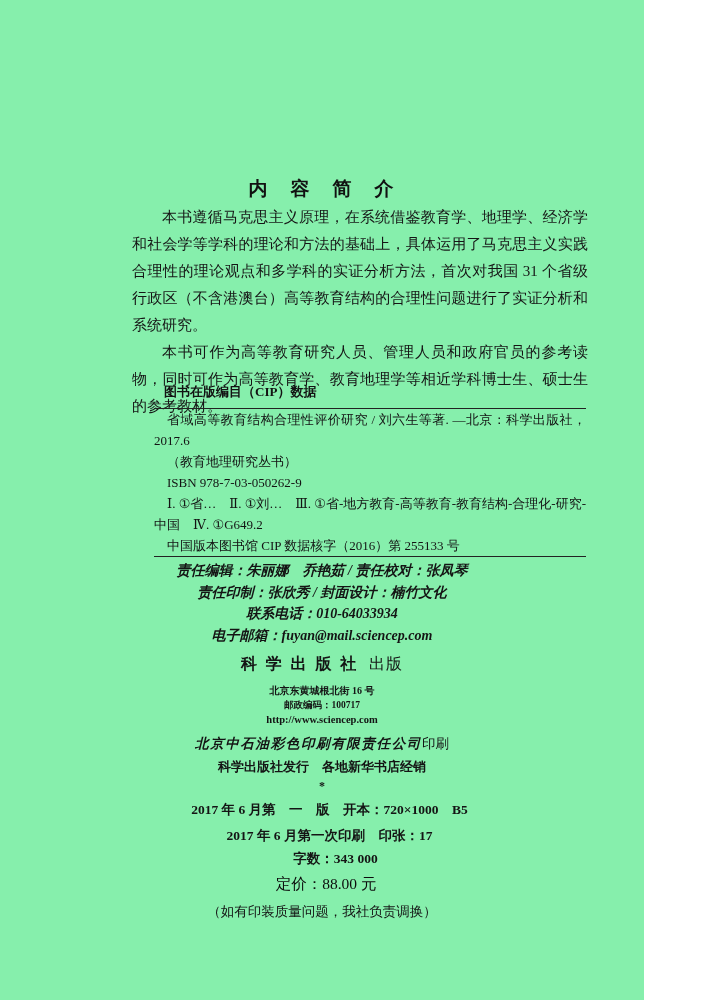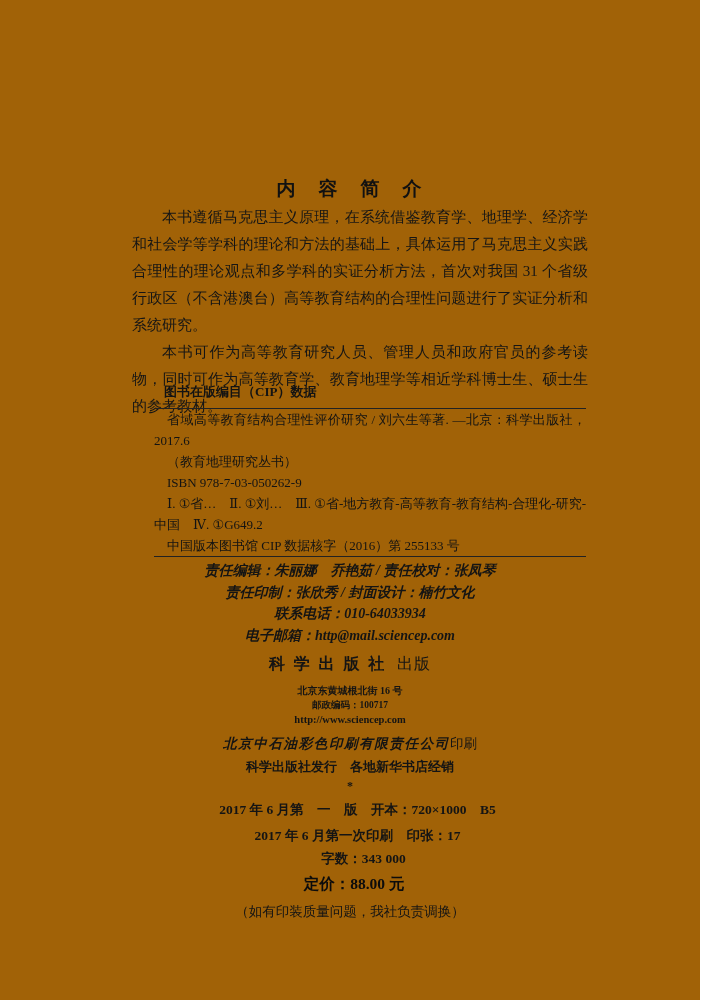--- a/index.html
+++ b/index.html
@@ -2,23 +2,23 @@
 <html><head>
 <meta charset="utf-8">
 <style>
   html, body {
     margin: 0;
     padding: 0;
     background: #ffffff;
   }
   .page {
     position: relative;
-    width: 700px;
+    width: 644px;
     height: 1000px;
-    background: #a16207;
+    background: #86efac;
     font-family: "Liberation Serif", "DejaVu Serif", serif;
     color: #1a1a1a;
     overflow: hidden;
   }
 
   
   .content-title {
     position: absolute;
     top: 176px;
     left: 0;
@@ -112,21 +112,21 @@
   .pub-website { font-size: 10.5px; font-weight: bold; margin: 0; line-height: 16px; }
   .printer-line { font-size: 13.5px; margin: 7px 0 0 0; }
   .printer-name { font-style: italic; font-weight: bold; letter-spacing: 0.12em; }
   .printer-suffix { font-weight: normal; }
   .distribution { font-size: 13px; font-weight: bold; margin: 5px 0 0 0; }
   .star-sep { font-size: 12px; font-weight: bold; margin: 3px 0 2px 0; }
 
   
   .edition-line { font-size: 13.5px; font-weight: bold; margin: 6px 0 0 0; line-height: 20px; padding-left: 15px; }
   .word-count { font-size: 13.5px; font-weight: bold; margin: 4px 0 0 0; padding-left: 27px; }
-  .price { font-size: 15.5px; font-weight: bold; margin: 6px 0 0 8px; color: #0c0c0c; }
+  .price { font-size: 15.5px; font-weight: normal; margin: 6px 0 0 8px; color: #0c0c0c; }
   .quality-note { font-size: 13.5px; font-weight: normal; margin: 8px 0 0 0; }
 </style>
 </head>
 <body>
 
 <div class="page">
 
   <div class="content-title">内　容　简　介</div>
 
   <div class="intro">
@@ -144,21 +144,21 @@
       <p class="cip-classification">Ⅰ. ①省…　Ⅱ. ①刘…　Ⅲ. ①省-地方教育-高等教育-教育结构-合理化-研究-中国　Ⅳ. ①G649.2</p>
       <p class="cip-record">中国版本图书馆 CIP 数据核字（2016）第 255133 号</p>
     </div>
     <hr class="cip-rule">
   </div>
 
   <div class="credits">
     <p class="line">责任编辑：朱丽娜　乔艳茹 / 责任校对：张凤琴</p>
     <p class="line">责任印制：张欣秀 / 封面设计：楠竹文化</p>
     <p class="line">联系电话：010-64033934</p>
-    <p class="line">电子邮箱：http@mail.sciencep.com</p>
+    <p class="line">电子邮箱：fuyan@mail.sciencep.com</p>
   </div>
 
   <div class="imprint">
     <p class="pub-name-line"><span class="pub-name">科学出版社</span> <span class="pub-suffix">出版</span></p>
     <p class="pub-address">北京东黄城根北街 16 号</p>
     <p class="pub-postcode">邮政编码：100717</p>
     <p class="pub-website">http://www.sciencep.com</p>
     <p class="printer-line"><span class="printer-name">北京中石油彩色印刷有限责任公司</span><span class="printer-suffix">印刷</span></p>
     <p class="distribution">科学出版社发行　各地新华书店经销</p>
     <p class="star-sep">*</p>

